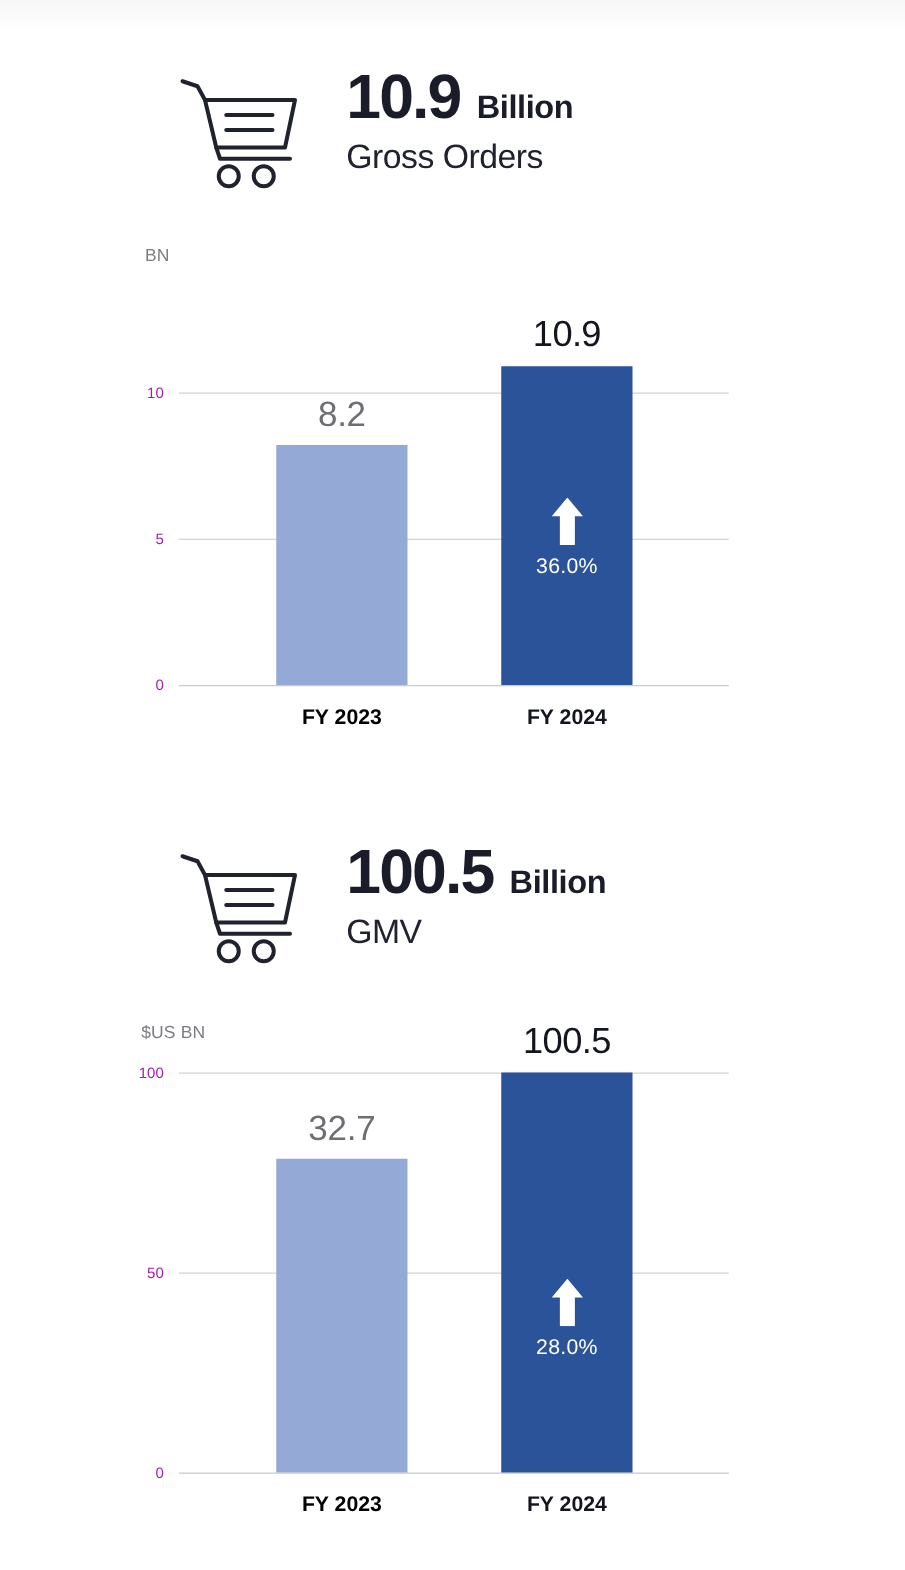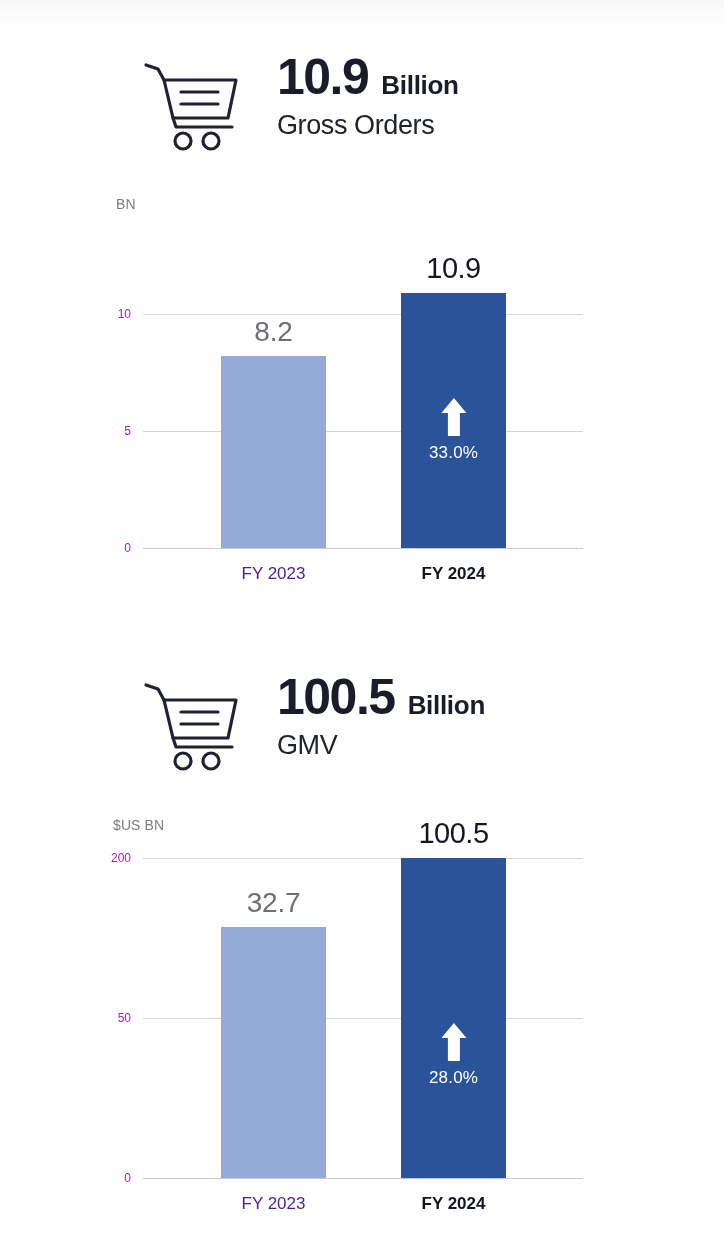--- a/index.html
+++ b/index.html
@@ -154,21 +154,21 @@
 
   .bar-cat {
     position: absolute;
     top: 100%;
     left: 50%;
     transform: translateX(-50%);
     margin-top: 16px;
     white-space: nowrap;
     font-size: 17px;
   }
-  .bar-cat.prior   { color: #4c1d95; font-weight: 400; }
+  .bar-cat.prior   { color: #000000; font-weight: 700; }
   .bar-cat.current { color: #14161f; font-weight: 700; }
 
   .delta {
     position: absolute;
     left: 50%;
     transform: translateX(-50%);
     display: flex;
     flex-direction: column;
     align-items: center;
     white-space: nowrap;
@@ -230,21 +230,21 @@
         </div>
 
         <div class="bar current" style="left:258px; width:105px; height:255px;">
           <span class="bar-value current">10.9</span>
           <span class="bar-cat current">FY 2024</span>
 
           <div class="delta" style="top:105px;">
             <svg width="25" height="38" viewBox="0 0 25 38" xmlns="http://www.w3.org/2000/svg">
               <path d="M12.5 0 L25 15 L18.5 15 L18.5 38 L6.5 38 L6.5 15 L0 15 Z" fill="#ffffff"></path>
             </svg>
-            <span class="delta-text">33.0%</span>
+            <span class="delta-text">36.0%</span>
           </div>
         </div>
 
       </div>
     </div>
   </section>
 
   <section class="kpi-block" id="kpi-gmv">
 
     <div class="kpi-header">
@@ -273,21 +273,21 @@
 
       <div class="plot" style="top:51px; height:322px;">
 
         <div class="gridline baseline" style="top:322px;">
           <span class="ytick">0</span>
         </div>
         <div class="gridline" style="top:162px;">
           <span class="ytick">50</span>
         </div>
         <div class="gridline" style="top:2px;">
-          <span class="ytick">200</span>
+          <span class="ytick">100</span>
         </div>
 
         <div class="bar prior" style="left:78px; width:105px; height:251px;">
           <span class="bar-value prior">32.7</span>
           <span class="bar-cat prior">FY 2023</span>
         </div>
 
         <div class="bar current" style="left:258px; width:105px; height:320px;">
           <span class="bar-value current">100.5</span>
           <span class="bar-cat current">FY 2024</span>

